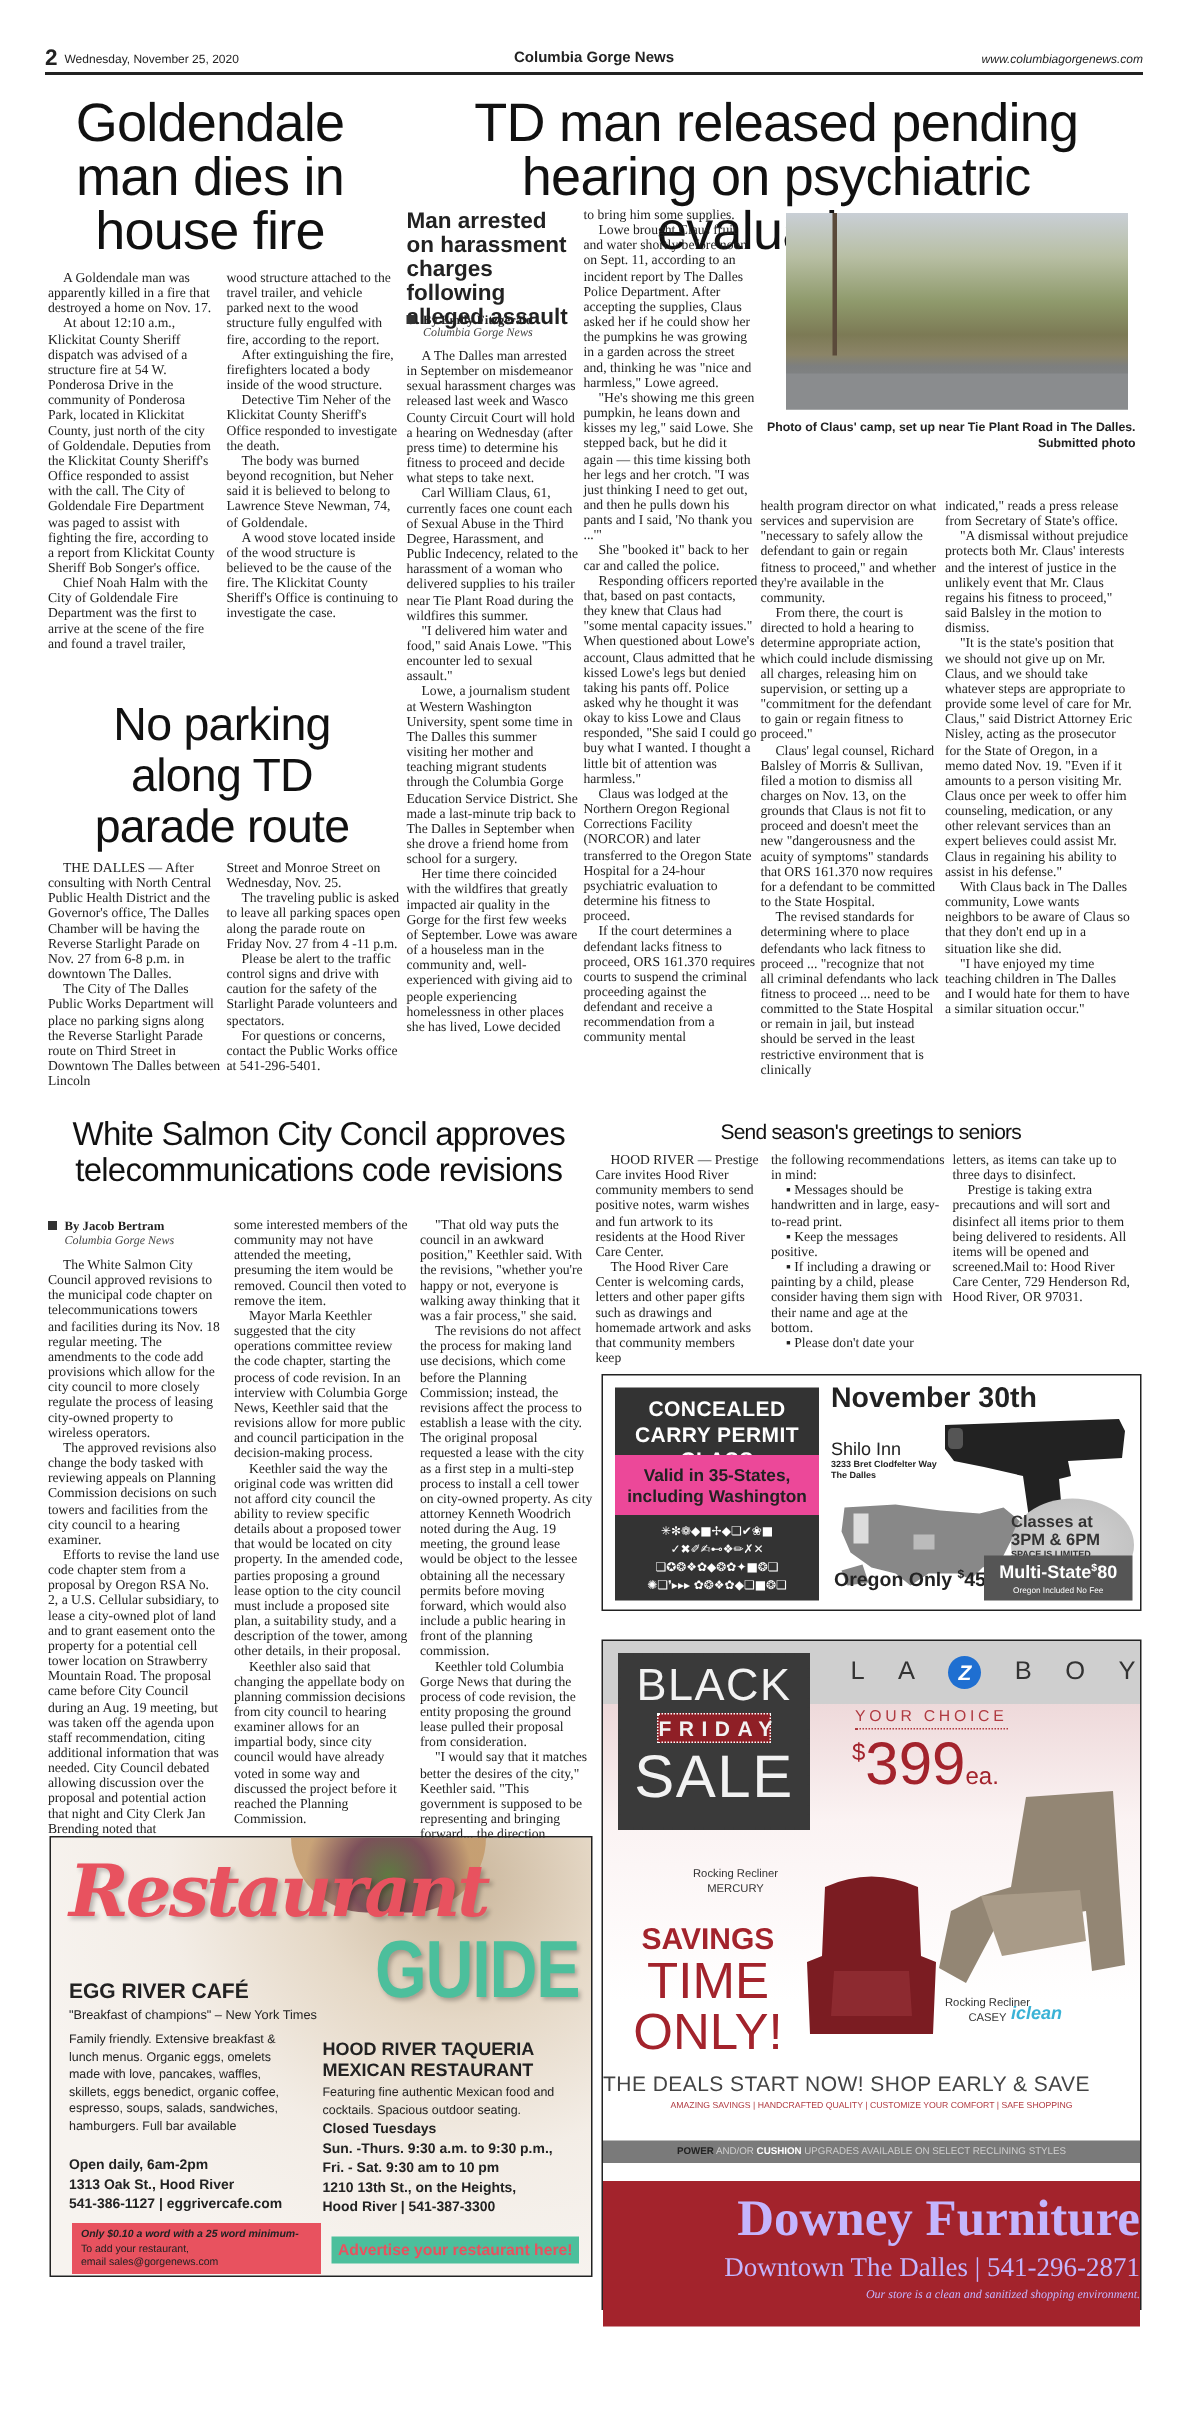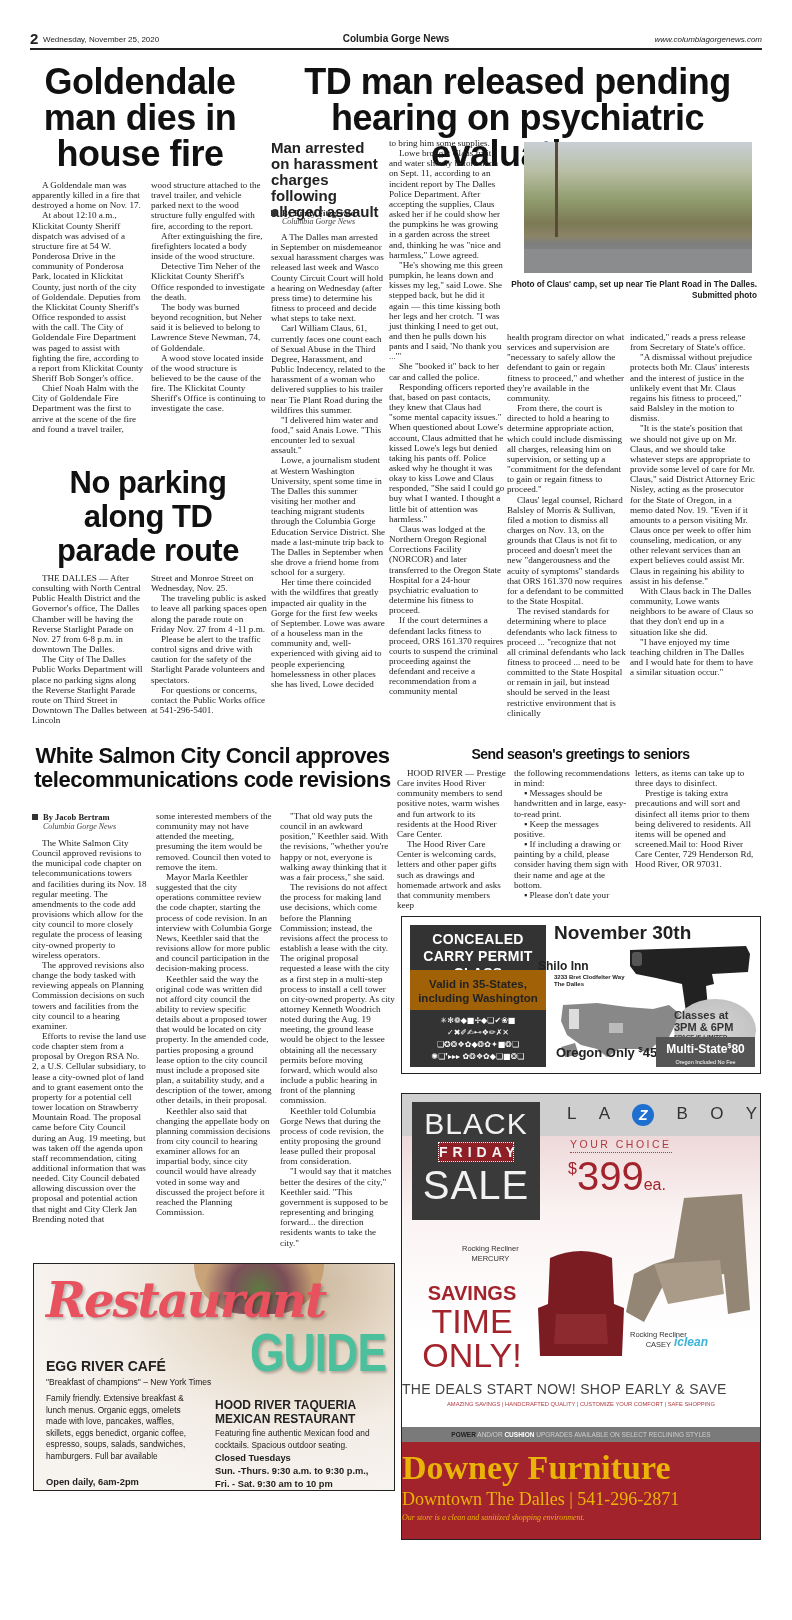--- a/index.html
+++ b/index.html
@@ -4,21 +4,21 @@
 <style>
 *{box-sizing:border-box;margin:0;padding:0}
 html,body{width:792px;height:1620px;background:#fff;overflow:hidden}
 body{position:relative;font-family:"DejaVu Serif",serif;color:#222}
 .abs{position:absolute}
 .hdr{left:30px;top:30px;width:732px;height:20px;border-bottom:2px solid #222;font-family:"Liberation Sans",sans-serif}
 .hdr .pg{position:absolute;left:0;top:0;font-weight:bold;font-size:15px}
 .hdr .dt{position:absolute;left:13px;top:5px;font-size:8px}
 .hdr .mast{position:absolute;left:0;right:0;top:3px;text-align:center;font-weight:bold;font-size:10px}
 .hdr .url{position:absolute;right:0;top:5px;font-size:8px;font-style:italic}
-.hl{font-family:"Liberation Sans",sans-serif;font-weight:bold;color:#111;text-align:center;line-height:1.02;letter-spacing:-0.5px}
+.hl{font-family:"Liberation Sans",sans-serif;font-weight:normal;color:#111;text-align:center;line-height:1.02;letter-spacing:-0.5px}
 .col{font-family:"Liberation Serif",serif;font-size:9.1px;line-height:10.15px;color:#222;text-align:left}
 .col p{text-indent:10px}
 .col p.ni{text-indent:0}
 .sub{font-family:"Liberation Sans",sans-serif;font-weight:bold;font-size:15px;line-height:16px;color:#222}
 .by{font-family:"Liberation Serif",serif;font-size:8.5px;font-weight:bold}
 .by .sq{display:inline-block;width:6px;height:6px;background:#333;margin-right:5px}
 .org{font-family:"Liberation Serif",serif;font-style:italic;font-size:8px;padding-left:11px;color:#444}
 .photo{background:linear-gradient(180deg,#c9cfd6 0%,#b8bfa4 22%,#8f9a6c 45%,#7c7a55 62%,#8b8467 72%,#7d7f7f 78%,#8a8d90 100%)}
 .cap{font-family:"Liberation Sans",sans-serif;font-weight:bold;font-size:8.2px;line-height:11px;text-align:right;color:#222}
 .ad-box{border:1.5px solid #222}
@@ -138,29 +138,29 @@
   <p>▪ If including a drawing or painting by a child, please consider having them sign with their name and age at the bottom.</p>
   <p>▪ Please don't date your</p>
 </div>
 <div class="abs col" style="left:635px;top:768px;width:125px">
   <p class="ni">letters, as items can take up to three days to disinfect.</p>
   <p>Prestige is taking extra precautions and will sort and disinfect all items prior to them being delivered to residents. All items will be opened and screened.Mail to: Hood River Care Center, 729 Henderson Rd, Hood River, OR 97031.</p>
 </div>
 
 <div class="abs ad-box" style="left:401px;top:916px;width:360px;height:158px;background:#fff">
   <div class="abs" style="left:8px;top:8px;width:136px;height:45px;background:#333;color:#fff;font-family:'Liberation Sans',sans-serif;font-weight:bold;font-size:14px;line-height:17px;text-align:center;padding-top:6px;letter-spacing:0.3px">CONCEALED CARRY PERMIT CLASS</div>
-  <div class="abs" style="left:8px;top:53px;width:136px;height:40px;background:#a16207;color:#222;font-family:'Liberation Sans',sans-serif;font-weight:bold;font-size:11.5px;line-height:14px;text-align:center;padding-top:7px">Valid in 35-States, including Washington</div>
+  <div class="abs" style="left:8px;top:53px;width:136px;height:40px;background:#ec4899;color:#222;font-family:'Liberation Sans',sans-serif;font-weight:bold;font-size:11.5px;line-height:14px;text-align:center;padding-top:7px">Valid in 35-States, including Washington</div>
   <div class="abs" style="left:8px;top:93px;width:136px;height:57px;background:#333;color:#fff;font-size:8px;line-height:12px;text-align:center;padding-top:5px;overflow:hidden;font-family:'DejaVu Sans',sans-serif">
     <div>✳✻❁◆■✢◆❏✔❀■</div>
     <div>✓✖✐✍⊷❖✏✗✕</div>
     <div>❏✪❂❖✿◆❂✿✦■❂❏</div>
     <div>✺❏❜▸▸▸ ✿❂❖✿◆❏■❂❏</div>
   </div>
   <div class="abs" style="left:152px;top:5px;font-family:'Liberation Sans',sans-serif;font-weight:bold;font-size:19px;color:#222">November 30th</div>
-  <div class="abs" style="left:136px;top:42px;font-family:'Liberation Sans',sans-serif;font-weight:bold;font-size:12px;color:#222">Shilo Inn</div>
+  <div class="abs" style="left:152px;top:42px;font-family:'Liberation Sans',sans-serif;font-weight:normal;font-size:12px;color:#222">Shilo Inn</div>
   <div class="abs" style="left:152px;top:57px;font-family:'Liberation Sans',sans-serif;font-weight:bold;font-size:6px;line-height:7px;color:#222">
     <div>3233 Bret Clodfelter Way</div>
     <div>The Dalles</div>
   </div>
 
   <div class="abs" style="left:224px;top:27px;width:126px;height:70px">
     <svg width="126" height="70" viewBox="0 0 126 70">
         <path d="M4 6 L120 2 L124 10 L122 28 L86 30 L88 40 L80 42 L82 64 L104 70 L60 68 L56 40 L30 34 L10 30 L4 22 Z" fill="#222"></path>
         <rect x="6" y="8" width="10" height="14" rx="3" fill="#555"></rect>
       </svg>
@@ -233,28 +233,28 @@
   <div class="abs" style="left:10px;top:188px;width:120px;text-align:center;color:#a3232c;font-family:'Liberation Sans',sans-serif">
     <div style="font-size:20px;font-weight:bold;line-height:22px">SAVINGS</div>
     <div style="font-size:34px;line-height:34px">TIME</div>
     <div style="font-size:34px;line-height:34px">ONLY!</div>
   </div>
   <div class="abs" style="left:0;top:287px;width:358px;text-align:left;font-family:'Liberation Sans',sans-serif;font-size:14px;color:#444;letter-spacing:0.3px">THE DEALS START NOW! SHOP EARLY &amp; SAVE</div>
   <div class="abs" style="left:0;top:307px;width:358px;text-align:center;font-family:'Liberation Sans',sans-serif;font-size:5.8px;color:#b03a41">AMAZING SAVINGS | HANDCRAFTED QUALITY | CUSTOMIZE YOUR COMFORT | SAFE SHOPPING</div>
   <div class="abs" style="left:0;top:333px;width:358px;height:15px;background:#7a7a7a;color:#cfcfcf;text-align:center;font-family:'Liberation Sans',sans-serif;font-size:6.5px;line-height:15px">
     <b style="color:#222">POWER</b> <span>AND/OR</span> <b style="color:#fff">CUSHION</b> <span>UPGRADES AVAILABLE ON SELECT RECLINING STYLES</span>
   </div>
-  <div class="abs" style="left:0;top:348px;width:358px;height:97px;background:#a3232c;color:#eab308;text-align:left">
+  <div class="abs" style="left:0;top:360px;width:358px;height:97px;background:#a3232c;color:#c4b5fd;text-align:right">
     <div style="font-family:'Liberation Serif',serif;font-weight:bold;font-size:34px;line-height:40px;margin-top:6px">Downey Furniture</div>
     <div style="font-family:'Liberation Serif',serif;font-size:18px;line-height:22px">Downtown The Dalles | 541-296-2871</div>
     <div style="font-family:'Liberation Serif',serif;font-style:italic;font-weight:normal;font-size:8px;line-height:16px">Our store is a clean and sanitized shopping environment.</div>
   </div>
 </div>
 
-<div class="abs ad-box" style="left:33px;top:1263px;width:362px;height:228px;background:radial-gradient(ellipse at 75% 10%,#c9b59a 0,#e5d8c6 25%,#f3ede6 50%,#f7f3ef 75%);overflow:hidden">
+<div class="abs ad-box" style="left:33px;top:1224px;width:362px;height:294px;background:radial-gradient(ellipse at 75% 10%,#c9b59a 0,#e5d8c6 25%,#f3ede6 50%,#f7f3ef 75%);overflow:hidden">
   <div class="abs" style="left:160px;top:0;width:130px;height:50px;border-radius:0 0 60px 60px;background:radial-gradient(circle,#4a6b2f 0,#6b3a4a 40%,#c49a6a 80%);opacity:0.85"></div>
   <div class="abs" style="left:12px;top:8px;font-family:'DejaVu Serif',serif;font-style:italic;font-weight:bold;font-size:48px;color:#e8525f;letter-spacing:-2px;text-shadow:2px 2px 3px rgba(0,0,0,0.25)">Restaurant</div>
   <div class="abs" style="left:216px;top:60px;font-family:'Liberation Sans',sans-serif;font-weight:bold;font-size:54px;line-height:56px;color:#4cbf9c;letter-spacing:-1px;transform:scaleX(0.82);transform-origin:left;text-shadow:2px 2px 3px rgba(0,0,0,0.25)">GUIDE</div>
   <div class="abs" style="left:12px;top:94px;font-family:'Liberation Sans',sans-serif;font-weight:bold;font-size:14px;color:#222">EGG RIVER CAFÉ</div>
   <div class="abs" style="left:12px;top:113px;font-family:'Liberation Sans',sans-serif;font-size:8.5px;color:#222">"Breakfast of champions" – New York Times</div>
   <div class="abs" style="left:12px;top:129px;width:155px;font-family:'Liberation Sans',sans-serif;font-size:8.3px;line-height:11.6px;color:#222">Family friendly. Extensive breakfast &amp; lunch menus. Organic eggs, omelets made with love, pancakes, waffles, skillets, eggs benedict, organic coffee, espresso, soups, salads, sandwiches, hamburgers. Full bar available</div>
   <div class="abs" style="left:12px;top:212px;font-family:'Liberation Sans',sans-serif;font-weight:bold;font-size:9.3px;line-height:13px;color:#222">
     <div>Open daily, 6am-2pm</div>
     <div>1313 Oak St., Hood River</div>
     <div>541-386-1127 | eggrivercafe.com</div>

